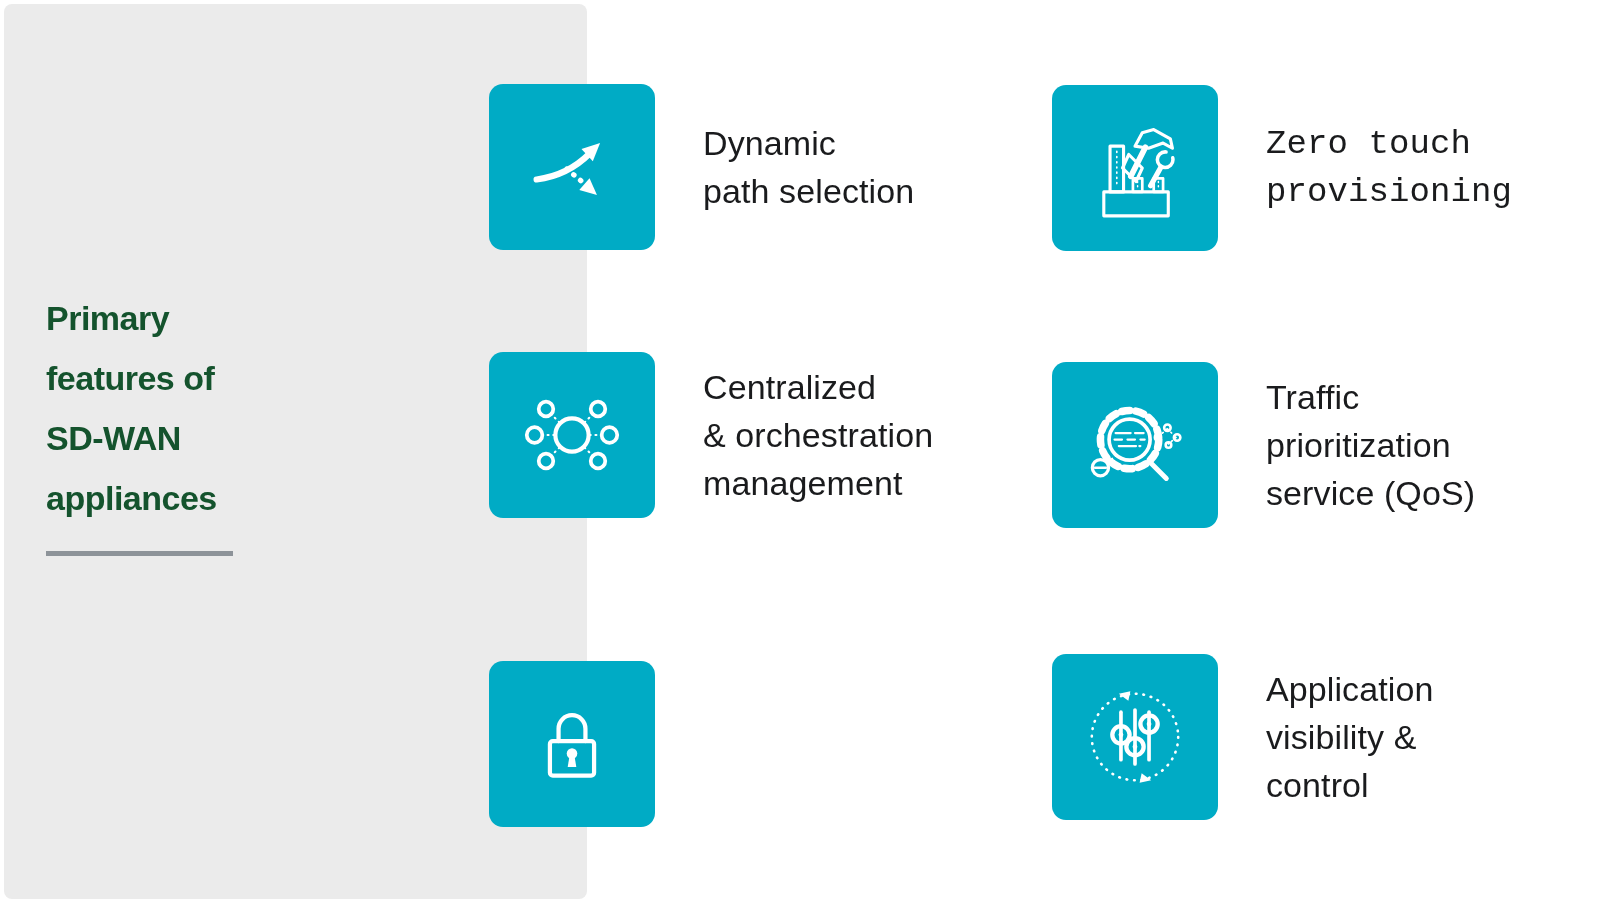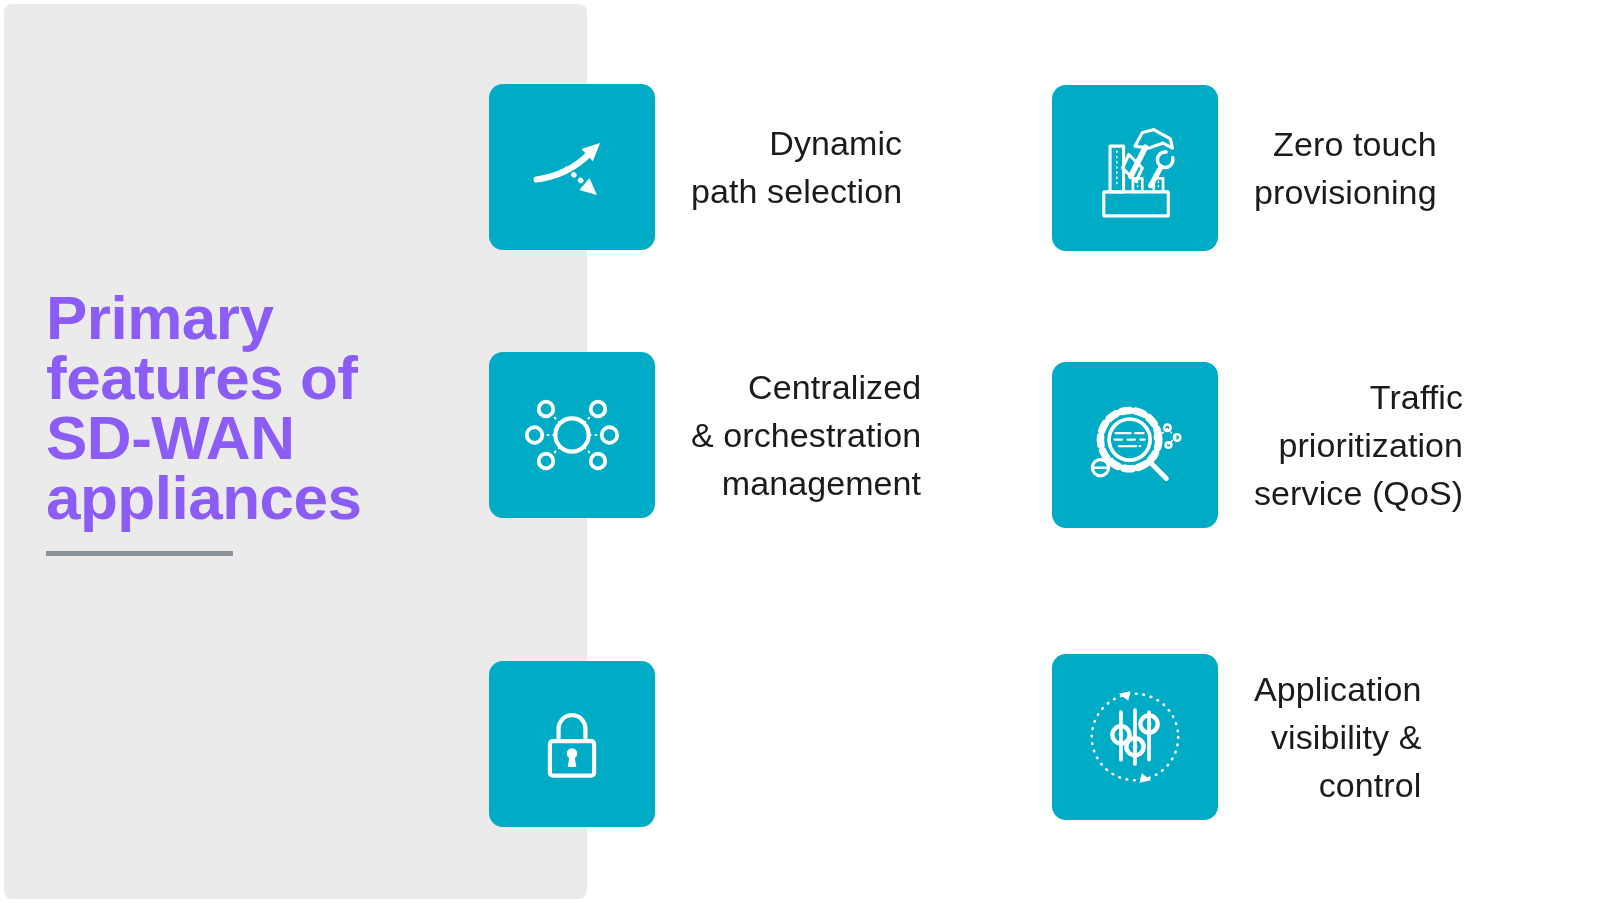--- a/index.html
+++ b/index.html
@@ -3,28 +3,28 @@
 <meta charset="utf-8">
 <style>
   * { margin:0; padding:0; box-sizing:border-box; }
   html,body { width:1600px; height:903px; background:#ffffff; overflow:hidden;
               font-family:"Liberation Sans", sans-serif; }
   .canvas { position:relative; width:1600px; height:903px; background:#ffffff; }
 
   .gray-panel { position:absolute; left:4px; top:4px; width:583px; height:895px;
                 background:#ebebeb; border-radius:8px; }
 
-  .title-block { position:absolute; left:46px; top:288px; color:#8b5cf6;
-                 font-size:62px; font-weight:bold; line-height:60px; letter-spacing:-0.5px; }
+  .title-block { position:absolute; left:46px; top:288px; color:#14532d;
+                 font-size:34px; font-weight:bold; line-height:60px; letter-spacing:-0.5px; }
   .title-underline { position:absolute; left:46px; top:551px; width:187px; height:5px;
                      background:#8d9399; }
 
-  .feature { position:absolute; display:flex; align-items:center; gap:36px; height:166px;text-align:right; }
+  .feature { position:absolute; display:flex; align-items:center; gap:48px; height:166px; }
   .f0 { left:489px;  top:84px; }
-  .f1 { left:1052px; top:85px; }
+  .f1 { left:1052px; top:85px;font-family:Liberation Mono, monospace; }
   .f2 { left:489px;  top:352px; }
   .f3 { left:1052px; top:362px; }
   .f4 { left:489px;  top:661px; }
   .f5 { left:1052px; top:654px; }
 
   .tile { position:relative; width:166px; height:166px; flex:none;
           background:#00abc5; border-radius:14px;
           display:flex; align-items:center; justify-content:center; }
   .shadowed::before { content:""; position:absolute; left:-10px; top:-12px;
           width:166px; height:166px; border-radius:14px; background:#dcdcdc; z-index:-1; }

